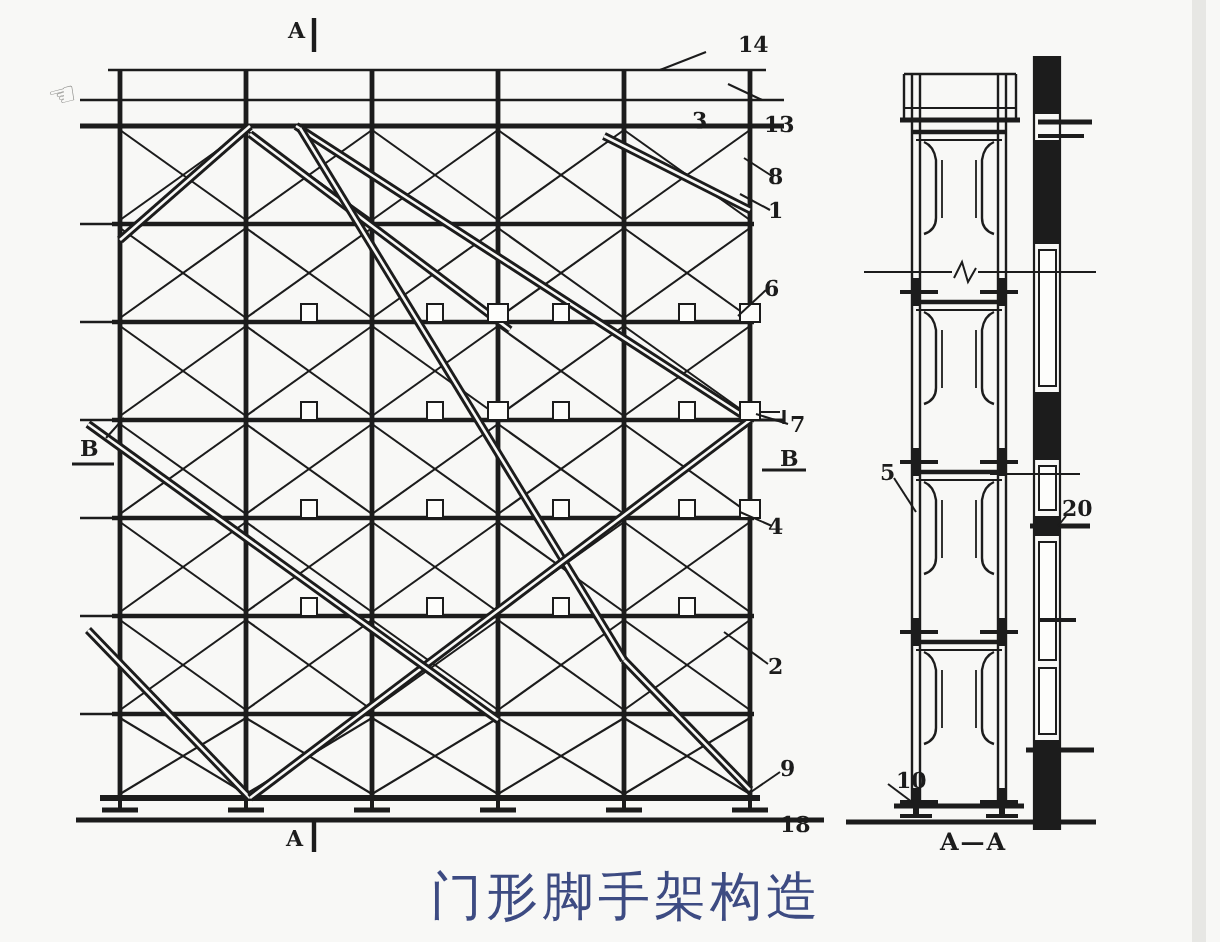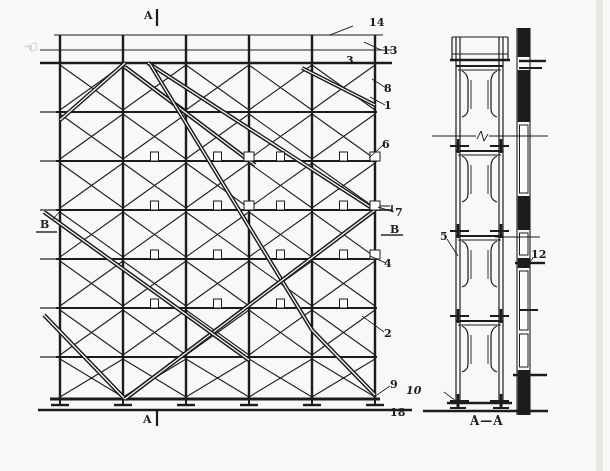--- a/index.html
+++ b/index.html
@@ -274,36 +274,37 @@
       <line x1="520" y1="310" x2="538" y2="310" stroke="#1c1c1c" stroke-width="2"></line>
       <line x1="513" y1="375" x2="547" y2="375" stroke="#1c1c1c" stroke-width="2.4"></line>
       <line x1="447" y1="239" x2="458" y2="256" stroke="#1c1c1c" stroke-width="1"></line>
       <line x1="444" y1="392" x2="456" y2="401" stroke="#1c1c1c" stroke-width="1"></line>
       <line x1="533" y1="258" x2="529" y2="263" stroke="#1c1c1c" stroke-width="1"></line>
     </svg>
 
   <div id="labels">
       <span style="left: 144px; top: 10px;">A</span>
       <span style="left: 349px; top: 17px; margin-left: 20px;">14</span>
-      <span style="left: 382px; top: 45px; text-align: center;">13</span>
+      <span style="left: 382px; top: 57px; text-align: center;">13</span>
       <span style="left: 346px; top: 55px;">3</span>
       <span style="left: 384px; top: 83px;">8</span>
       <span style="left: 384px; top: 100px;">1</span>
       <span style="left: 382px; top: 139px;">6</span>
       <span style="left: 395px; top: 207px;">7</span>
       <span style="left: 40px; top: 219px;">B</span>
       <span style="left: 390px; top: 224px;">B</span>
       <span style="left: 384px; top: 258px;">4</span>
       <span style="left: 384px; top: 328px;">2</span>
       <span style="left: 390px; top: 379px;">9</span>
       <span style="left: 390px; top: 407px;">18</span>
       <span style="left: 143px; top: 414px;">A</span>
       <span style="left: 440px; top: 231px;">5</span>
-      <span style="left: 531px; top: 249px;">12</span>
-      <span style="left: 406px; top: 385px; font-style: italic;">10</span>
+      <span style="left: 531px; top: 249px;">20</span>
+      <span style="left: 448px; top: 385px;">10</span>
       <span class="sec" style="left: 470px; top: 415px;">A—A</span>
     </div>
 
+  <div class="caption">门形脚手架构造</div>
 
   <div class="hand">☜</div>
 
   <div class="edge-strip"></div>
 </div>
 
 </body></html>

